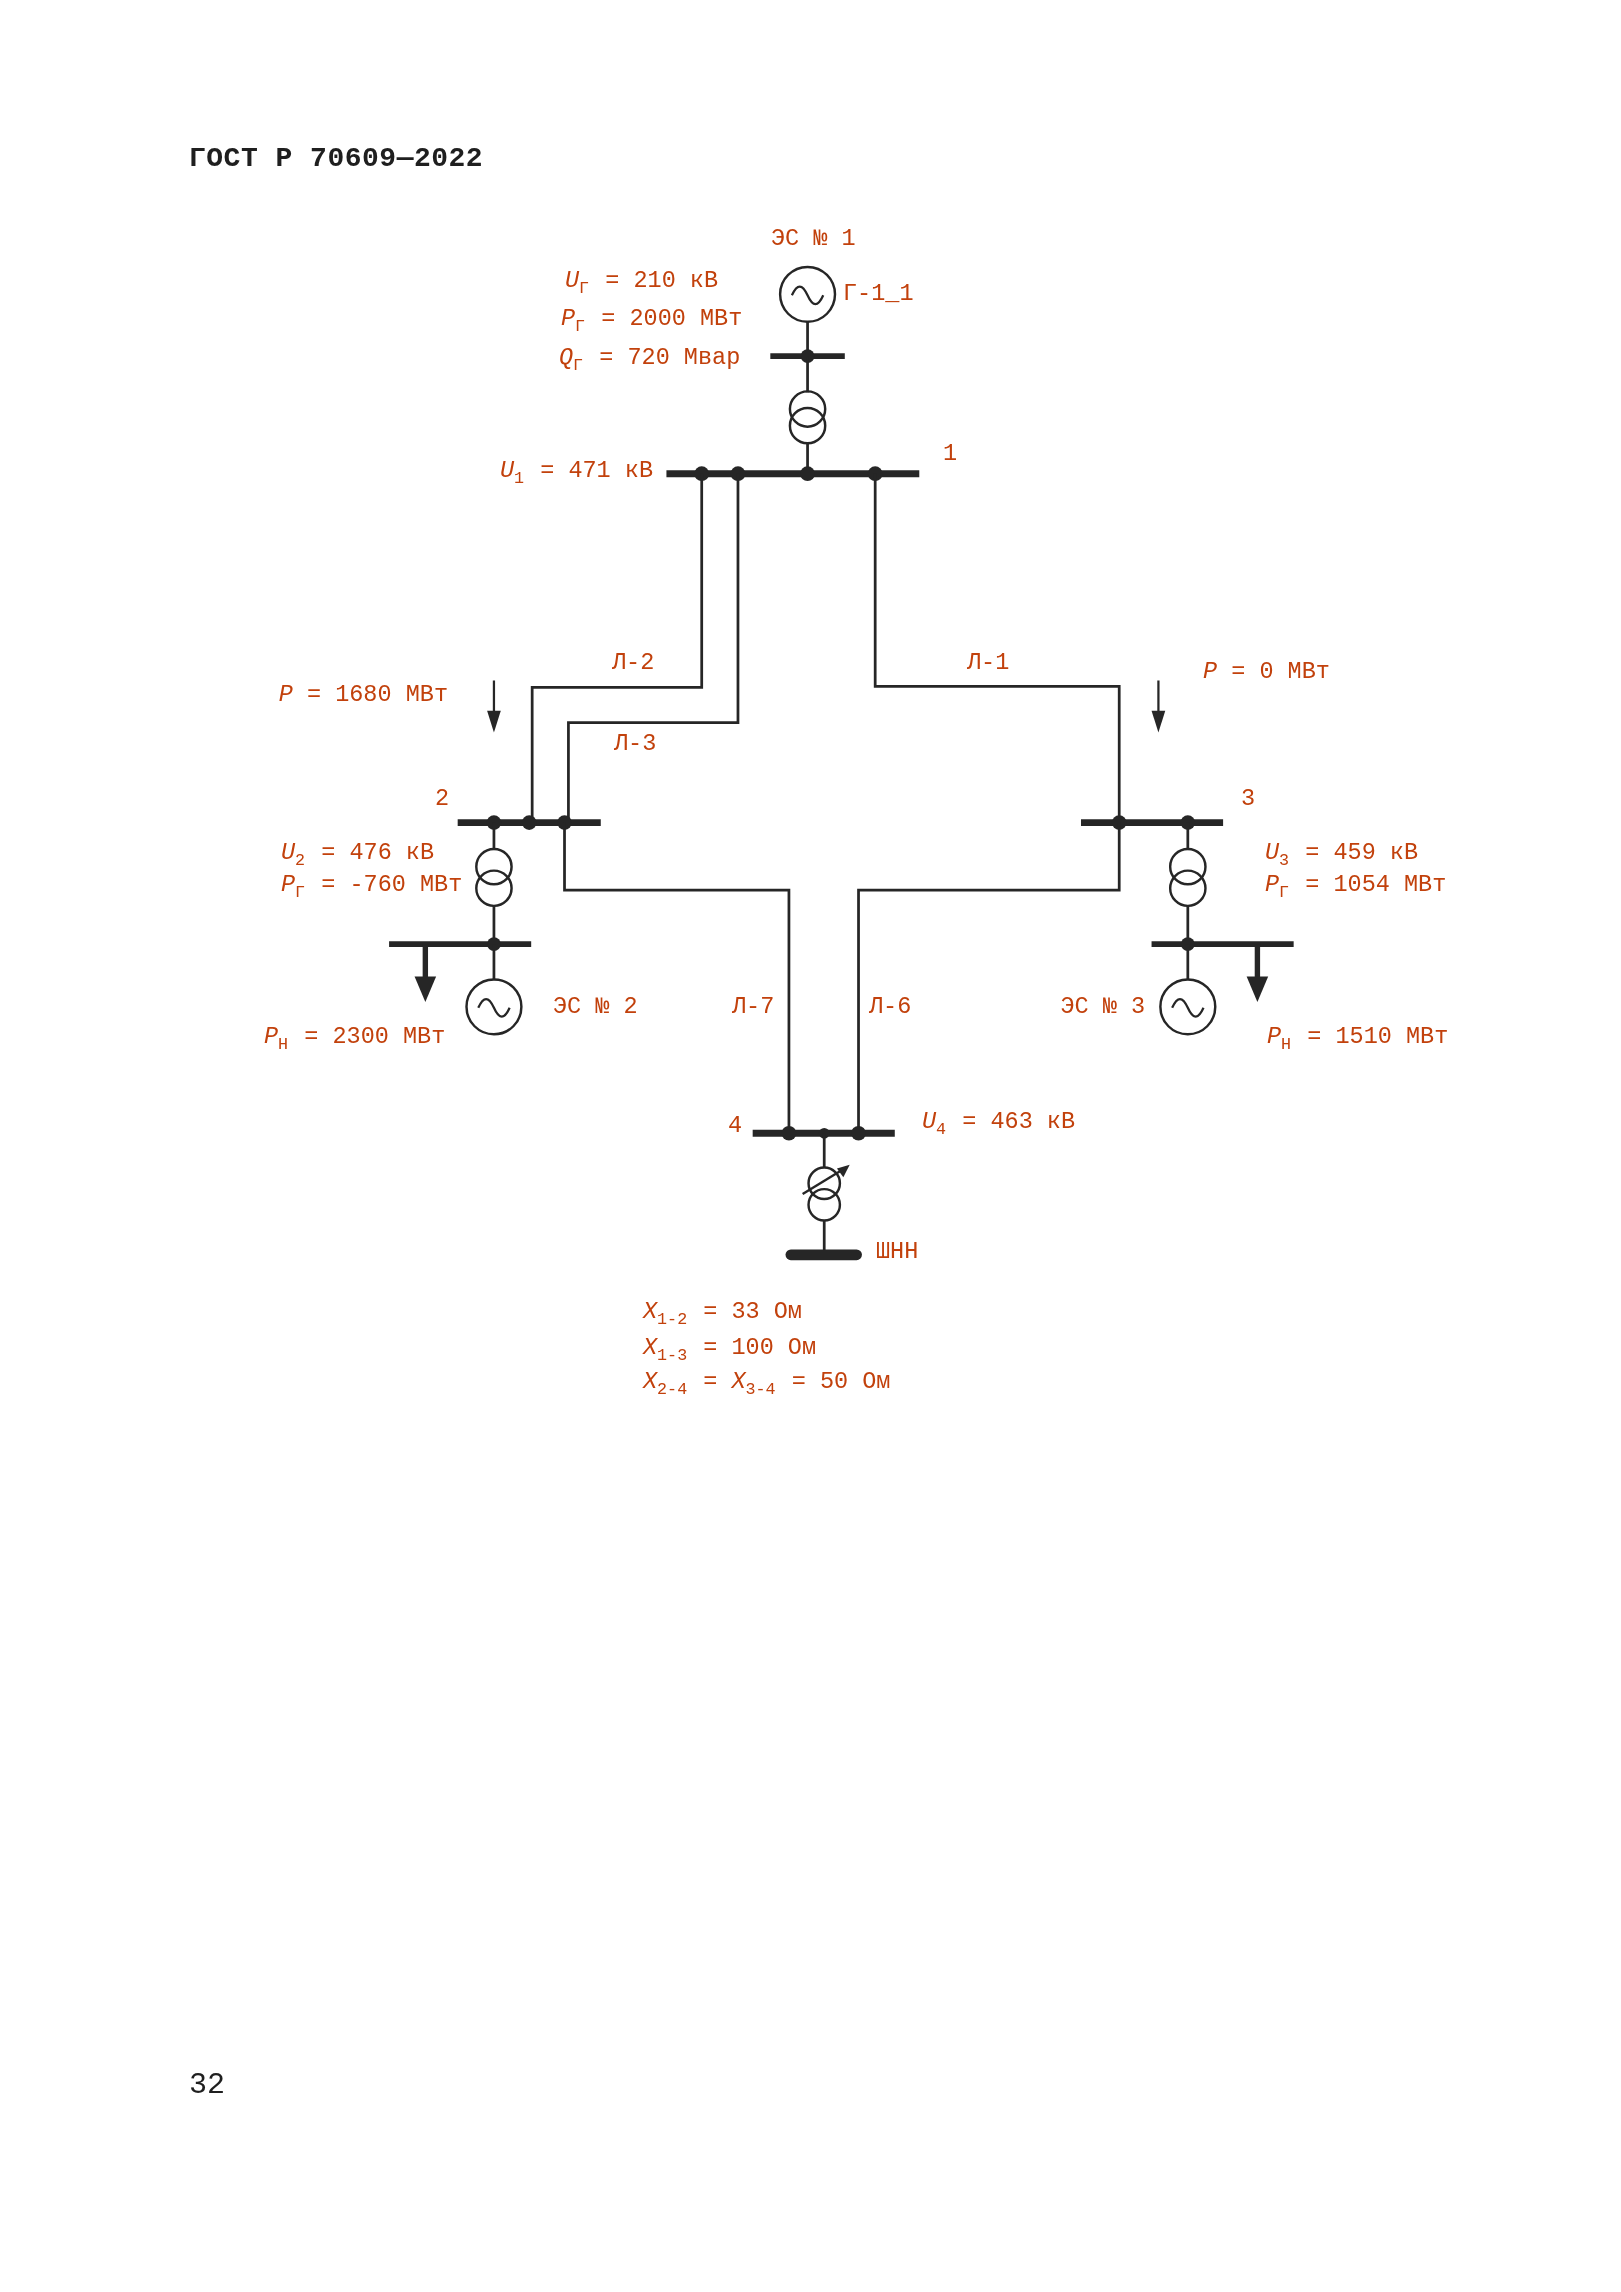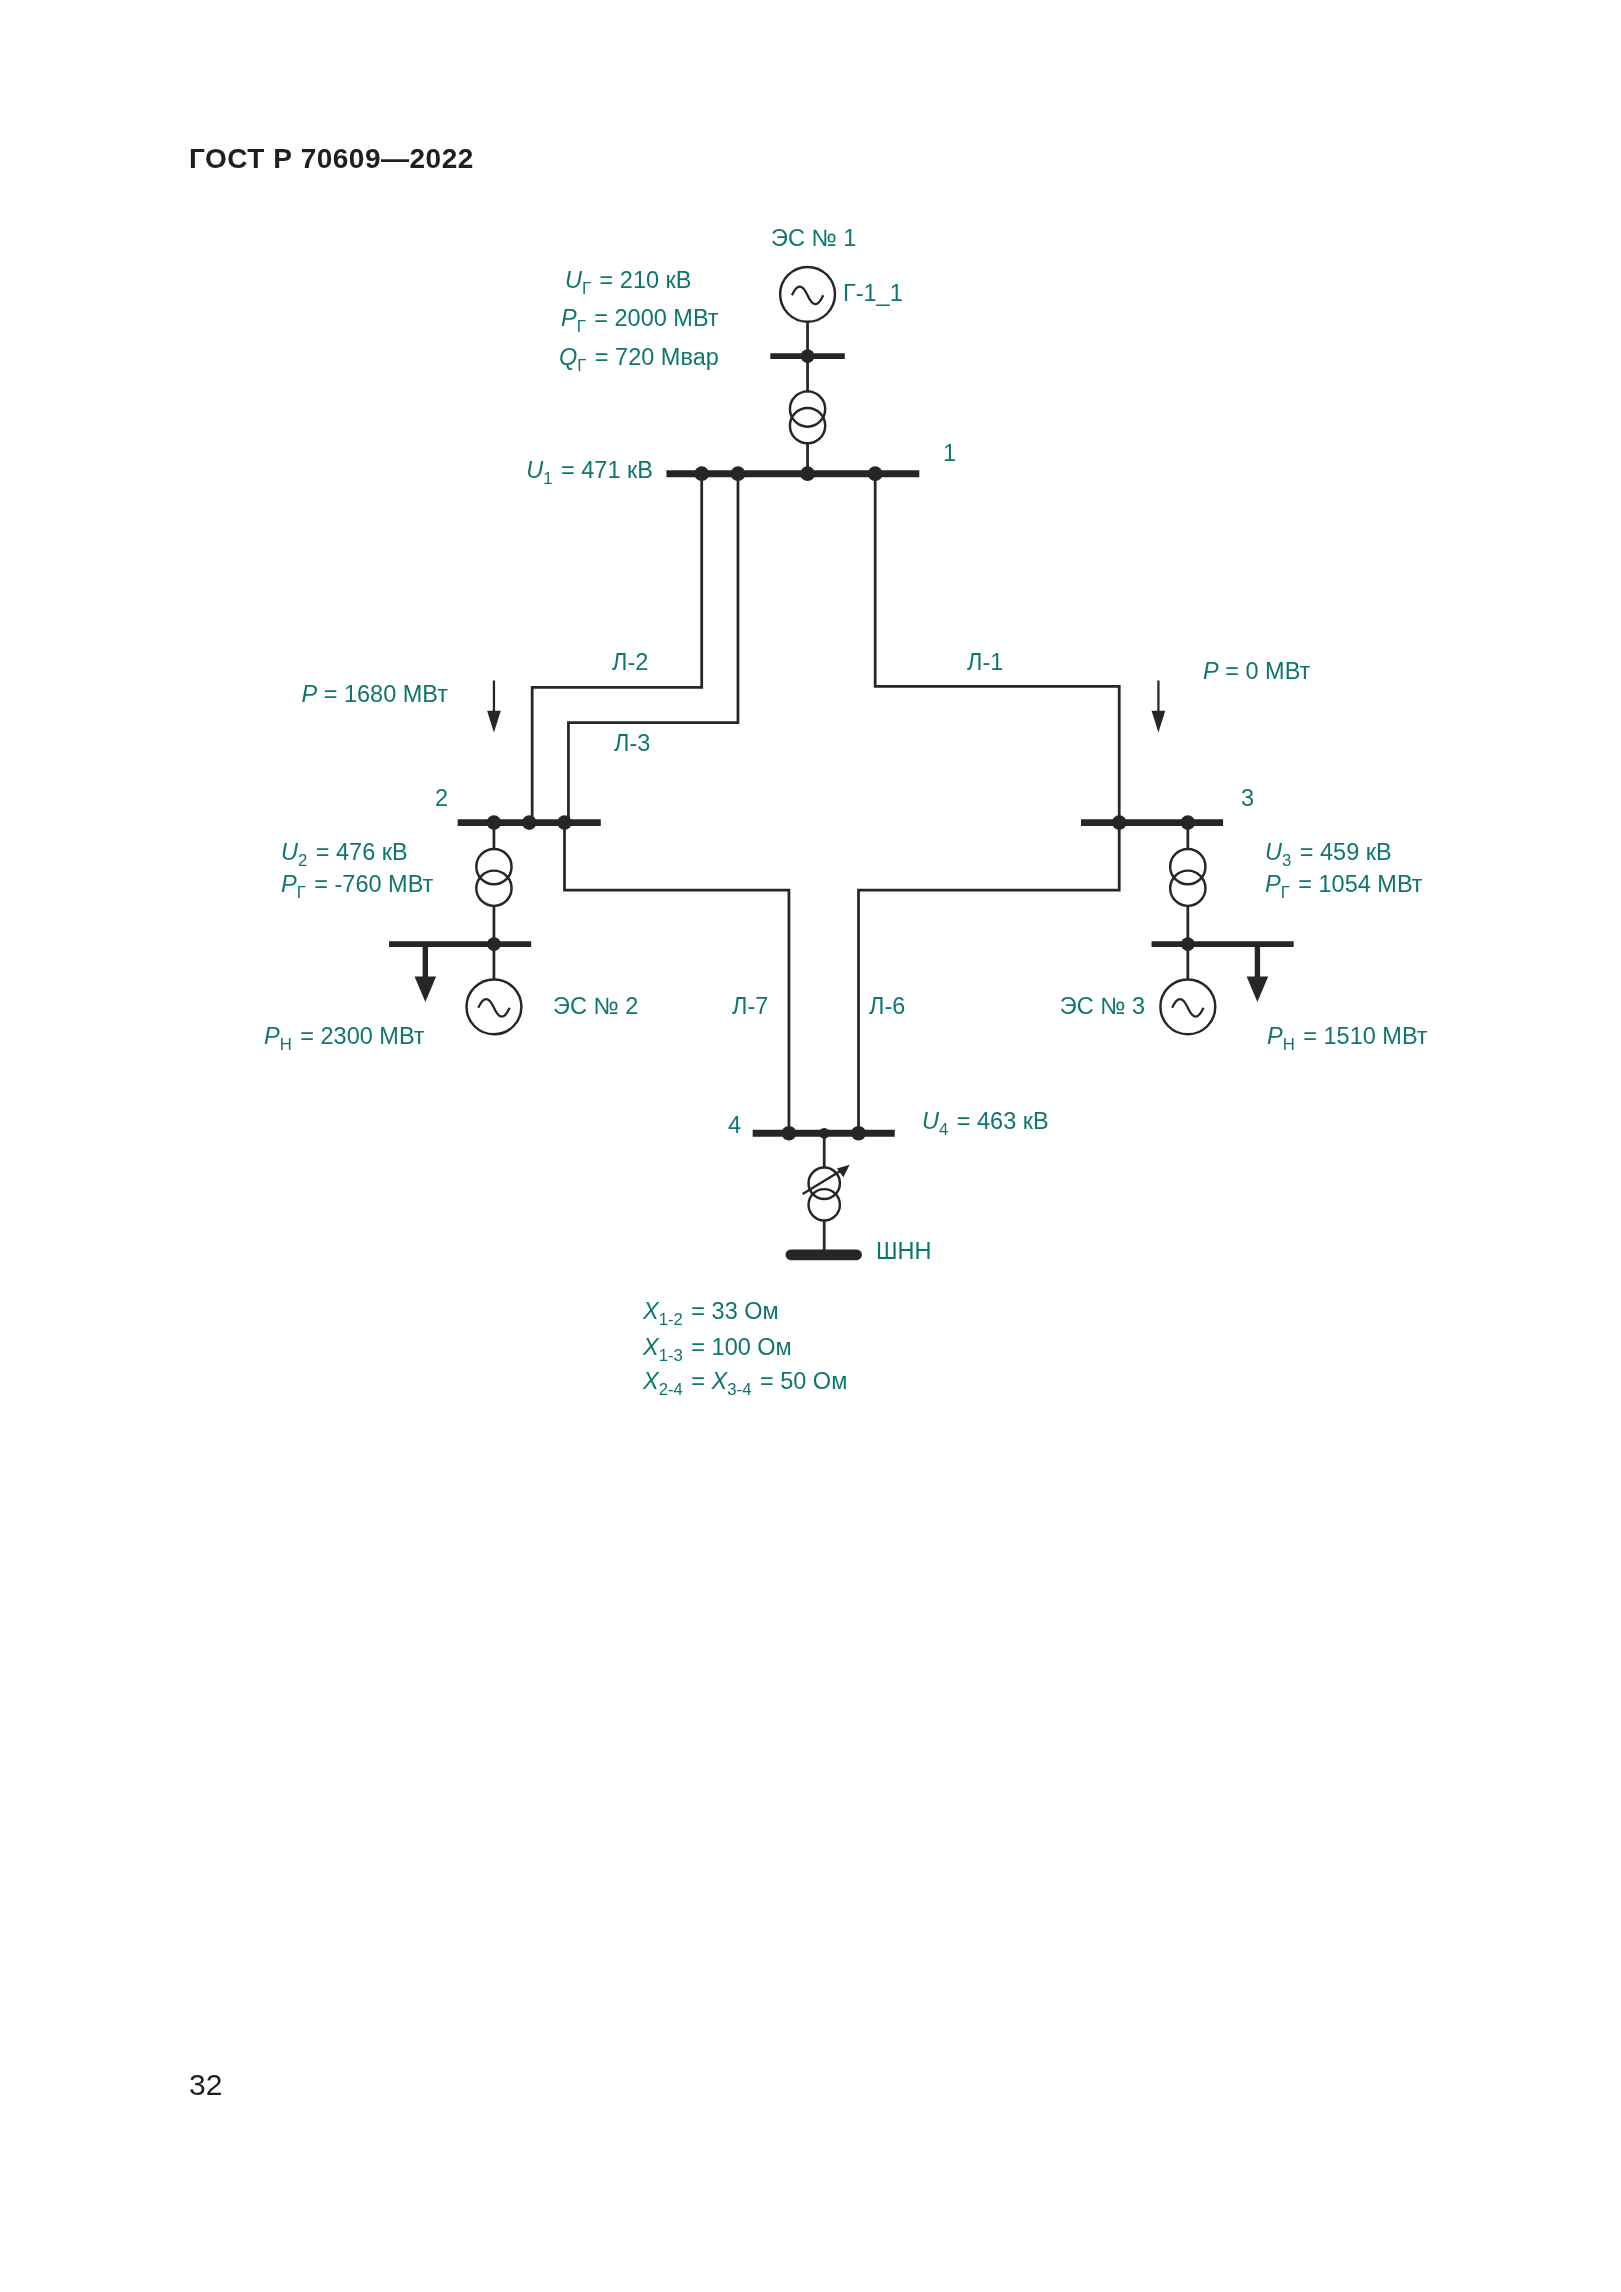--- a/index.html
+++ b/index.html
@@ -1,37 +1,37 @@
 <!DOCTYPE html>
 <html><head>
 <meta charset="utf-8">
 <style>
   html,body{margin:0;padding:0;background:#ffffff;}
   .page{
     position:relative;
     width:1621px;height:2293px;
     background:#ffffff;
-    font-family:Liberation Sans, sans-serif;
+    font-family:Liberation Mono, monospace;
     color:#1f1f1f;
     overflow:hidden;
   }
   .hdr{
     position:absolute;left:189px;top:143px;
     font-size:28px;font-weight:bold;letter-spacing:0.5px;
     white-space:nowrap;
   }
   .pagenum{
     position:absolute;left:189px;top:2068px;
     font-size:30px;
   }
   svg{position:absolute;left:0;top:0;}
   .lbl{
     position:absolute;
     font-size:23.5px;line-height:1.15;
-    white-space:nowrap;color:#0f766e;
+    white-space:nowrap;color:#c2410c;
   }
   .it{font-style:italic;}
   .sub{font-size:16.7px;position:relative;top:5.9px;margin-right:2px;}
   .ra{text-align:right;}
   .ctr{text-align:left;}
 </style>
 </head>
 <body>
 
 <div class="page">

